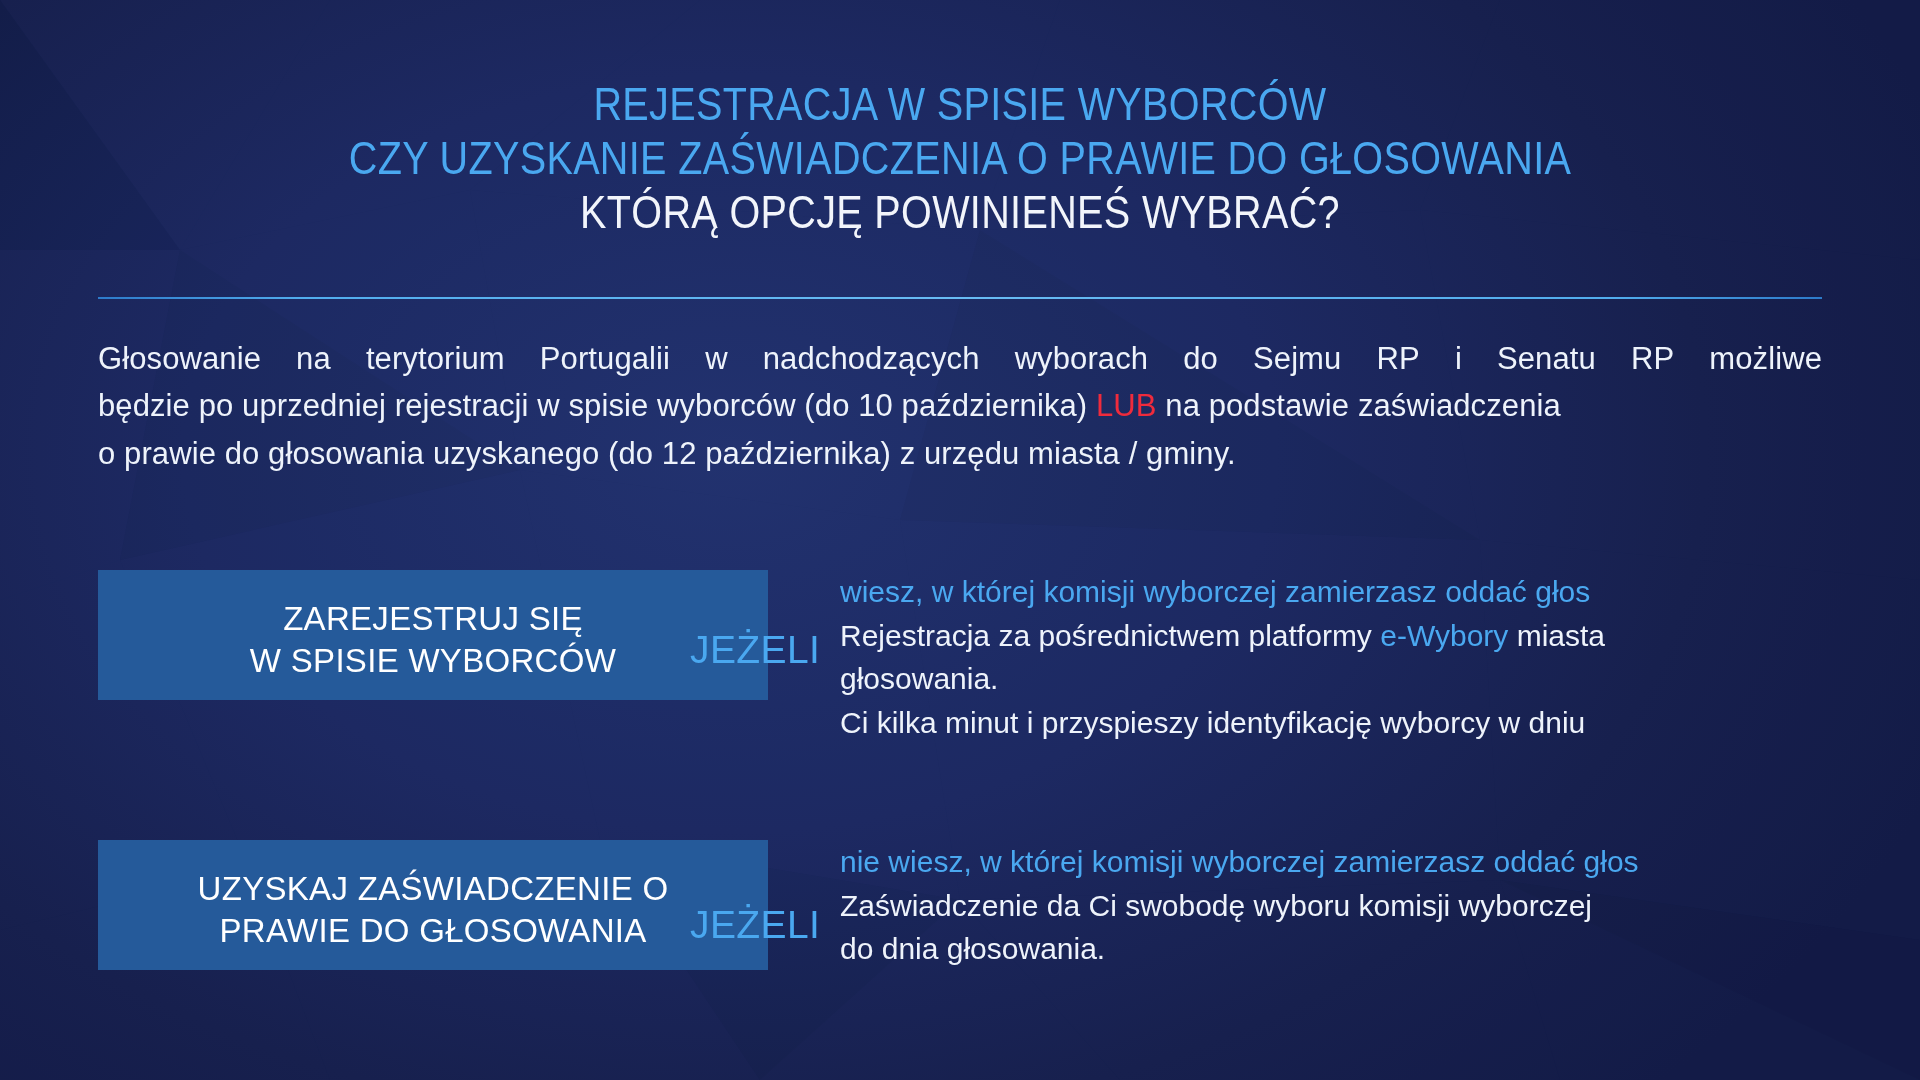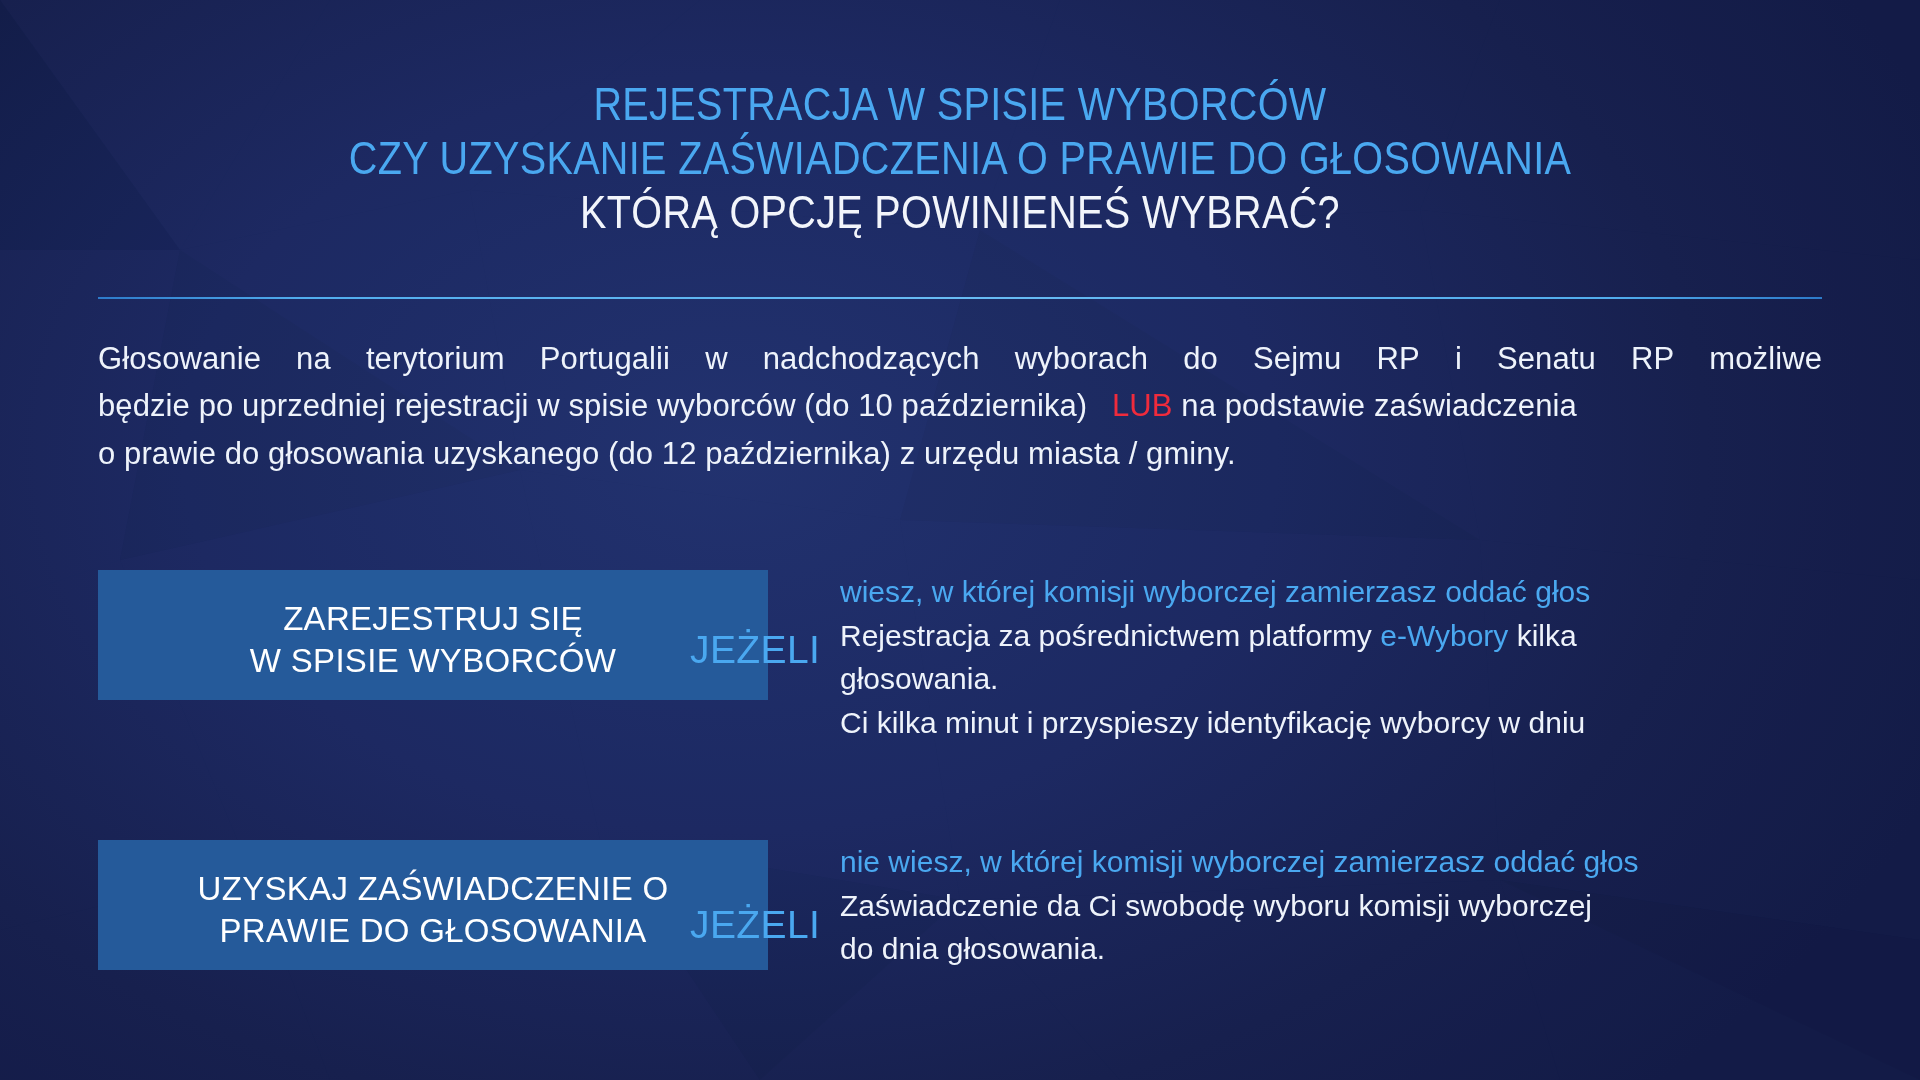--- a/index.html
+++ b/index.html
@@ -66,21 +66,21 @@
     line-height:1.53;
     font-stretch:condensed;
     letter-spacing:.1px;
   }
   .intro .line { display:block; white-space:nowrap; }
   .intro .line.justify {
     display:flex;
     justify-content:space-between;
     white-space:nowrap;
   }
-  .red { color:#ef2b3c;margin-left:16px; }
+  .red { color:#ef2b3c; }
 
   
   .row { position:absolute; left:0; right:0; }
   .row.r1 { top:570px; }
   .row.r2 { top:840px; }
 
   .chip {
     position:absolute;
     left:98px;
     width:670px;
@@ -197,21 +197,21 @@
 
     <div class="row r1">
       <div class="chip">
         <span class="cl">ZAREJESTRUJ SIĘ</span>
         <span class="cl">W SPISIE WYBORCÓW</span>
       </div>
       <div class="jezeli">JEŻELI</div>
       <div class="desc">
         <span class="cond">wiesz, w której komisji wyborczej zamierzasz oddać głos</span>
         <span class="body">
-          <span class="bl"><span>Rejestracja za pośrednictwem platformy </span><span class="hlblue">e-Wybory</span><span> kilka</span></span>
+          <span class="bl"><span>Rejestracja za pośrednictwem platformy </span><span class="hlblue">e-Wybory</span><span> miasta</span></span>
           <span class="bl">głosowania.</span>
           <span class="bl">Ci kilka minut i przyspieszy identyfikację wyborcy w dniu</span>
         </span>
       </div>
     </div>
 
     <div class="row r2">
       <div class="chip">
         <span class="cl">UZYSKAJ ZAŚWIADCZENIE O</span>
         <span class="cl">PRAWIE DO GŁOSOWANIA</span>

